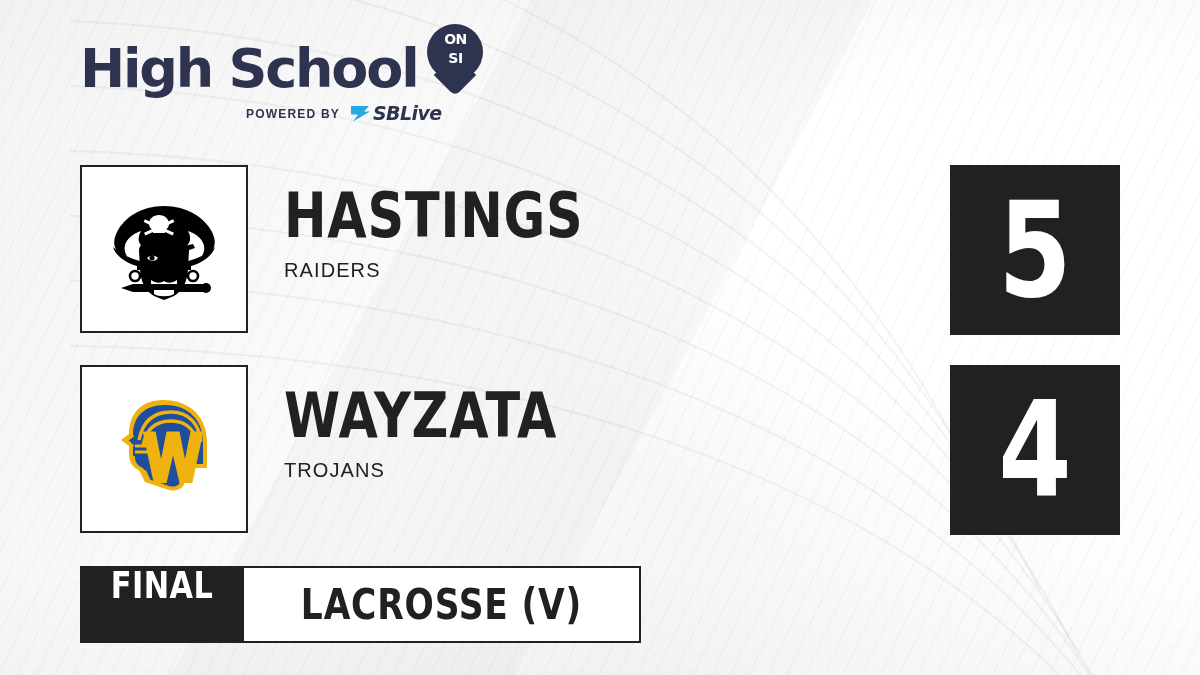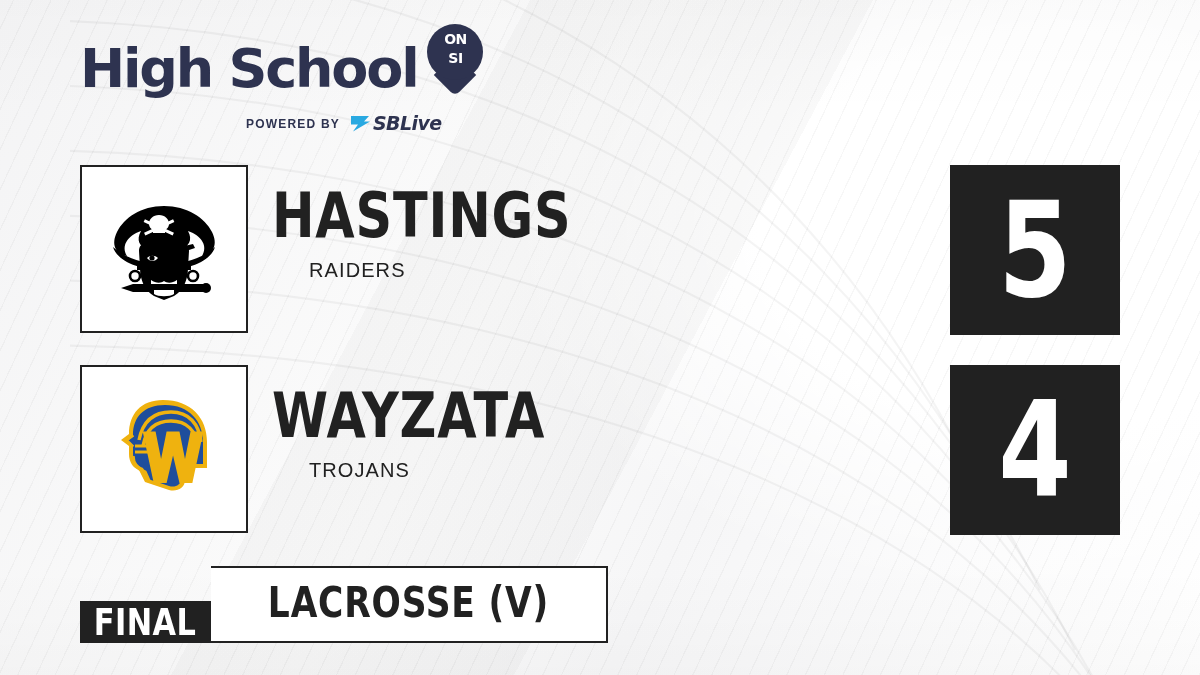--- a/index.html
+++ b/index.html
@@ -135,21 +135,21 @@
     letter-spacing: -0.5px;
     z-index: 3;
   }
   .onsi-pin .pin-text span {
     display: block;
   }
 
   .powered-row {
     display: flex;
     align-items: center;
-    margin-top: 16px;
+    margin-top: 6px;
     margin-left: 122px;
     padding-left: 44px;
   }
   .powered-by {
     font-family: "Liberation Sans", sans-serif;
     font-weight: bold;
     font-size: 12px;
     letter-spacing: 1.2px;
     color: #2e3350;
   }
@@ -196,21 +196,21 @@
     border: 2px solid #212121;
     box-sizing: border-box;
     display: flex;
     align-items: center;
     justify-content: center;
   }
   .logo-box svg { display: block; }
 
   .team-text {
     position: absolute;
-    left: 272px;
+    left: 284px;
     top: 18px;
     width: 620px;
   }
   .team-name {
     font-family: "DejaVu Sans", sans-serif;
     font-weight: bold;
     font-size: 62px;
     line-height: 66px;
     letter-spacing: 1px;
     color: #212121;
@@ -218,21 +218,20 @@
     transform-origin: left center;
     white-space: nowrap;
   }
   .team-mascot {
     font-family: "Liberation Sans", sans-serif;
     font-size: 20px;
     letter-spacing: 1.1px;
     color: #212121;
     margin-top: 10px;
     white-space: nowrap;
-    margin-left: 37px;
   }
 
   .score-box {
     position: absolute;
     left: 950px;
     top: 0;
     width: 170px;
     height: 170px;
     background: #212121;
     display: flex;
@@ -254,43 +253,42 @@
     position: absolute;
     left: 80px;
     top: 566px;
     height: 77px;
     display: flex;
     align-items: stretch;
   }
   .status-final {
     background: #212121;
     color: #ffffff;
-    width: 131px;
-    display: flex;
-    align-items: center;
+    width: 164px;
+    display: flex;
+    align-items: flex-start;
     justify-content: center;
-    margin-top: 35px;
   }
   .status-final-label {
     font-family: "DejaVu Sans", sans-serif;
     font-weight: bold;
     font-size: 38px;
     line-height: 38px;
     letter-spacing: 0.5px;
     transform: scaleX(0.80);
     transform-origin: center center;
   }
   .status-sport {
     background: #ffffff;
     border: 2px solid #212121;
     border-left: none;
     box-sizing: border-box;
-    padding: 17px 26px;
-    display: flex;
-    align-items: flex-end;
+    padding: 8px 26px;
+    display: flex;
+    align-items: center;
     justify-content: center;
   }
   .status-sport-label {
     font-family: "DejaVu Sans", sans-serif;
     font-weight: bold;
     font-size: 42px;
     line-height: 42px;
     letter-spacing: 1px;
     color: #212121;
     transform: scaleX(0.82);

